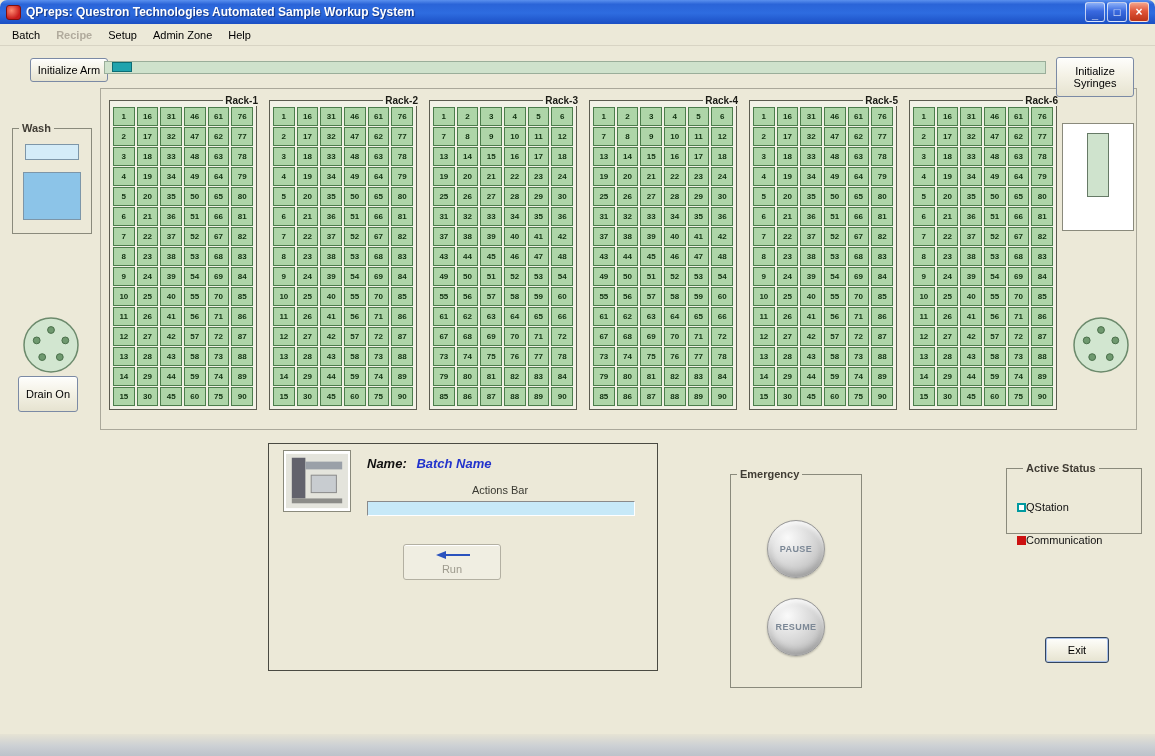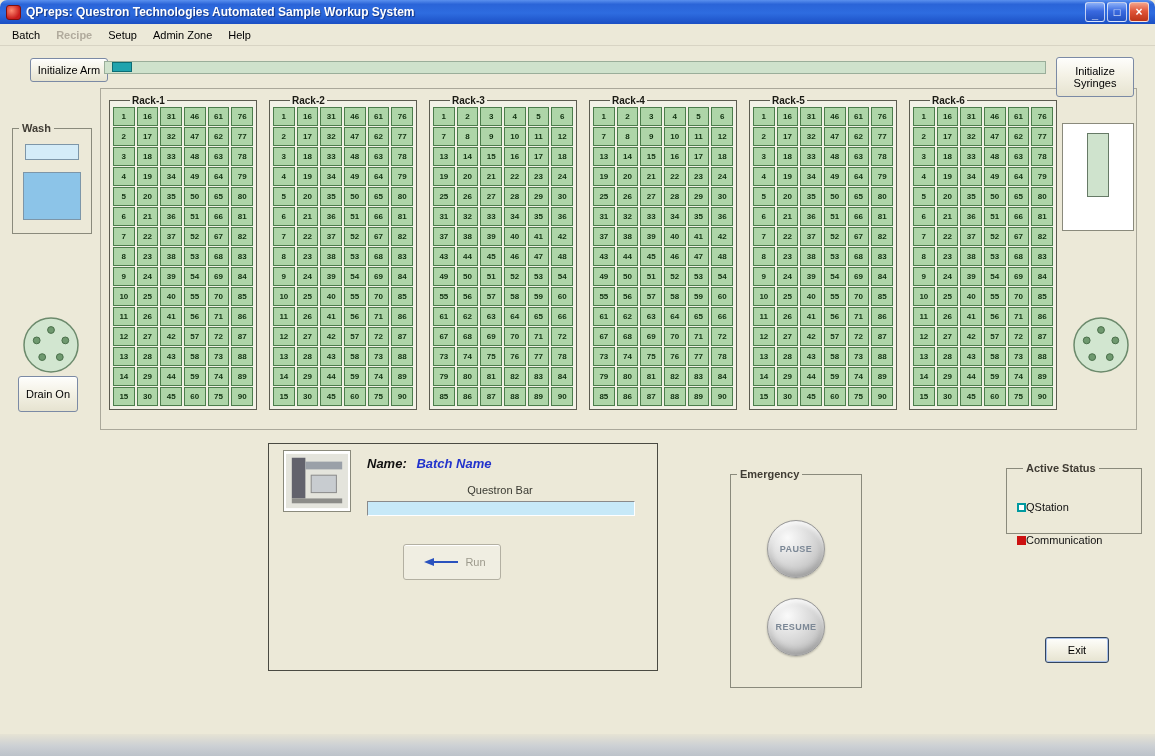--- a/index.html
+++ b/index.html
@@ -57,21 +57,21 @@
   .rotor{position:absolute;width:58px;height:58px;}
   .left-rotor{left:22px;top:270px;}
   .right-rotor{left:1072px;top:270px;z-index:3;}
 
   .drain-btn{position:absolute;left:18px;top:330px;width:60px;height:36px;padding:2px 6px;}
 
   
   .racks-panel{position:absolute;left:100px;top:42px;width:1037px;height:342px;
     border:1px solid #aaa89a;display:flex;gap:12px;padding:4px 8px;align-items:flex-start;}
   .rack{width:148px;flex:0 0 auto;border:1px solid #5c5c50;margin-top:2px;background:#f2f1e6;}
-  .rack legend{font-size:10px;font-weight:bold;color:#1a1a14;margin-left:20px;padding:0 2px;}
+  .rack legend{font-size:10px;font-weight:bold;color:#1a1a14;margin-left:4px;padding:0 2px;text-align:right;}
   .rack-grid{display:grid;grid-template-columns:repeat(6,1fr);grid-auto-rows:19px;
     gap:1px 2px;padding:1px 3px 3px;}
   .rack-cell{display:flex;align-items:center;justify-content:center;font-size:8px;
     font-weight:bold;color:#10300f;background:var(--cell-green,#aed5a8);
     border:1px solid var(--cell-border,#4c7d4c);cursor:pointer;}
 
   
   .syringe-box{position:absolute;left:1062px;top:77px;width:72px;height:108px;
     background:#fff;border:1px solid #8a8a7c;display:flex;justify-content:center;z-index:3;}
   .syringe{width:22px;height:64px;margin-top:9px;background:#cfe3cd;border:1px solid #667a66;}
@@ -90,21 +90,21 @@
     background:#fff;border:1px solid #8a8a7c;padding:2px;}
   .name-row{position:absolute;left:98px;top:12px;font-size:13px;font-style:italic;font-weight:bold;}
   .name-label{color:#111;text-align:right;}
   .name-value{color:var(--batch-name-blue,#2233cc);margin-left:6px;}
   .progress-label{position:absolute;left:96px;top:40px;width:270px;text-align:center;
     font-size:11px;color:#3a3a32;}
   .progress-track{position:absolute;left:98px;top:57px;width:268px;height:15px;
     background:var(--progress-track,#c7e9f8);
     border:1px solid;border-color:#8a8a8a #ffffff #ffffff #8a8a8a;}
   .run-btn{position:absolute;left:134px;top:100px;width:98px;height:36px;
-    display:flex;flex-direction:row;align-items:center;justify-content:center;gap:3px;}
+    display:flex;flex-direction:column;align-items:center;justify-content:center;gap:3px;}
   .run-btn.disabled{color:#9d9a8d;cursor:default;background:#f0eee2;border-color:#b3b0a2;}
 
   
   .emergency-group{position:absolute;left:730px;top:422px;width:132px;height:220px;
     display:flex;flex-direction:column;align-items:center;}
   .round-btn{width:58px;height:58px;border-radius:50%;
     background:radial-gradient(circle at 35% 30%,#fafafa 0%,#dadada 45%,#bcbcbc 80%,#a9a9a9 100%);
     border:1px solid #9a9a9a;
     box-shadow:inset 0 -4px 6px rgba(0,0,0,.18), inset 0 3px 4px rgba(255,255,255,.9), 0 1px 2px rgba(0,0,0,.25);
     display:flex;align-items:center;justify-content:center;font-size:9px;font-weight:bold;
@@ -767,21 +767,21 @@
             <rect x="6" y="4" width="14" height="42" fill="#62626c"></rect>
             <rect x="20" y="8" width="38" height="8" fill="#9aa0a8"></rect>
             <rect x="26" y="22" width="26" height="18" fill="#c8ccd0" stroke="#888"></rect>
             <rect x="6" y="46" width="52" height="5" fill="#8c8c88"></rect>
           </svg>
         </div>
         <div class="name-row">
           <span class="name-label">Name:</span>
           <span class="name-value">Batch Name</span>
         </div>
-        <div class="progress-label">Questron Bar</div>
+        <div class="progress-label">Actions Bar</div>
         <div class="progress-track"></div>
         <button class="xp-btn run-btn disabled">
           <svg width="44" height="10" viewBox="0 0 44 10">
             <path d="M40 5 H12" stroke="#2a52be" stroke-width="2" fill="none"></path>
             <path d="M16 1 L6 5 L16 9 z" fill="#2a52be"></path>
           </svg>
           <span>Run</span>
         </button>
       </div>
     </div>

